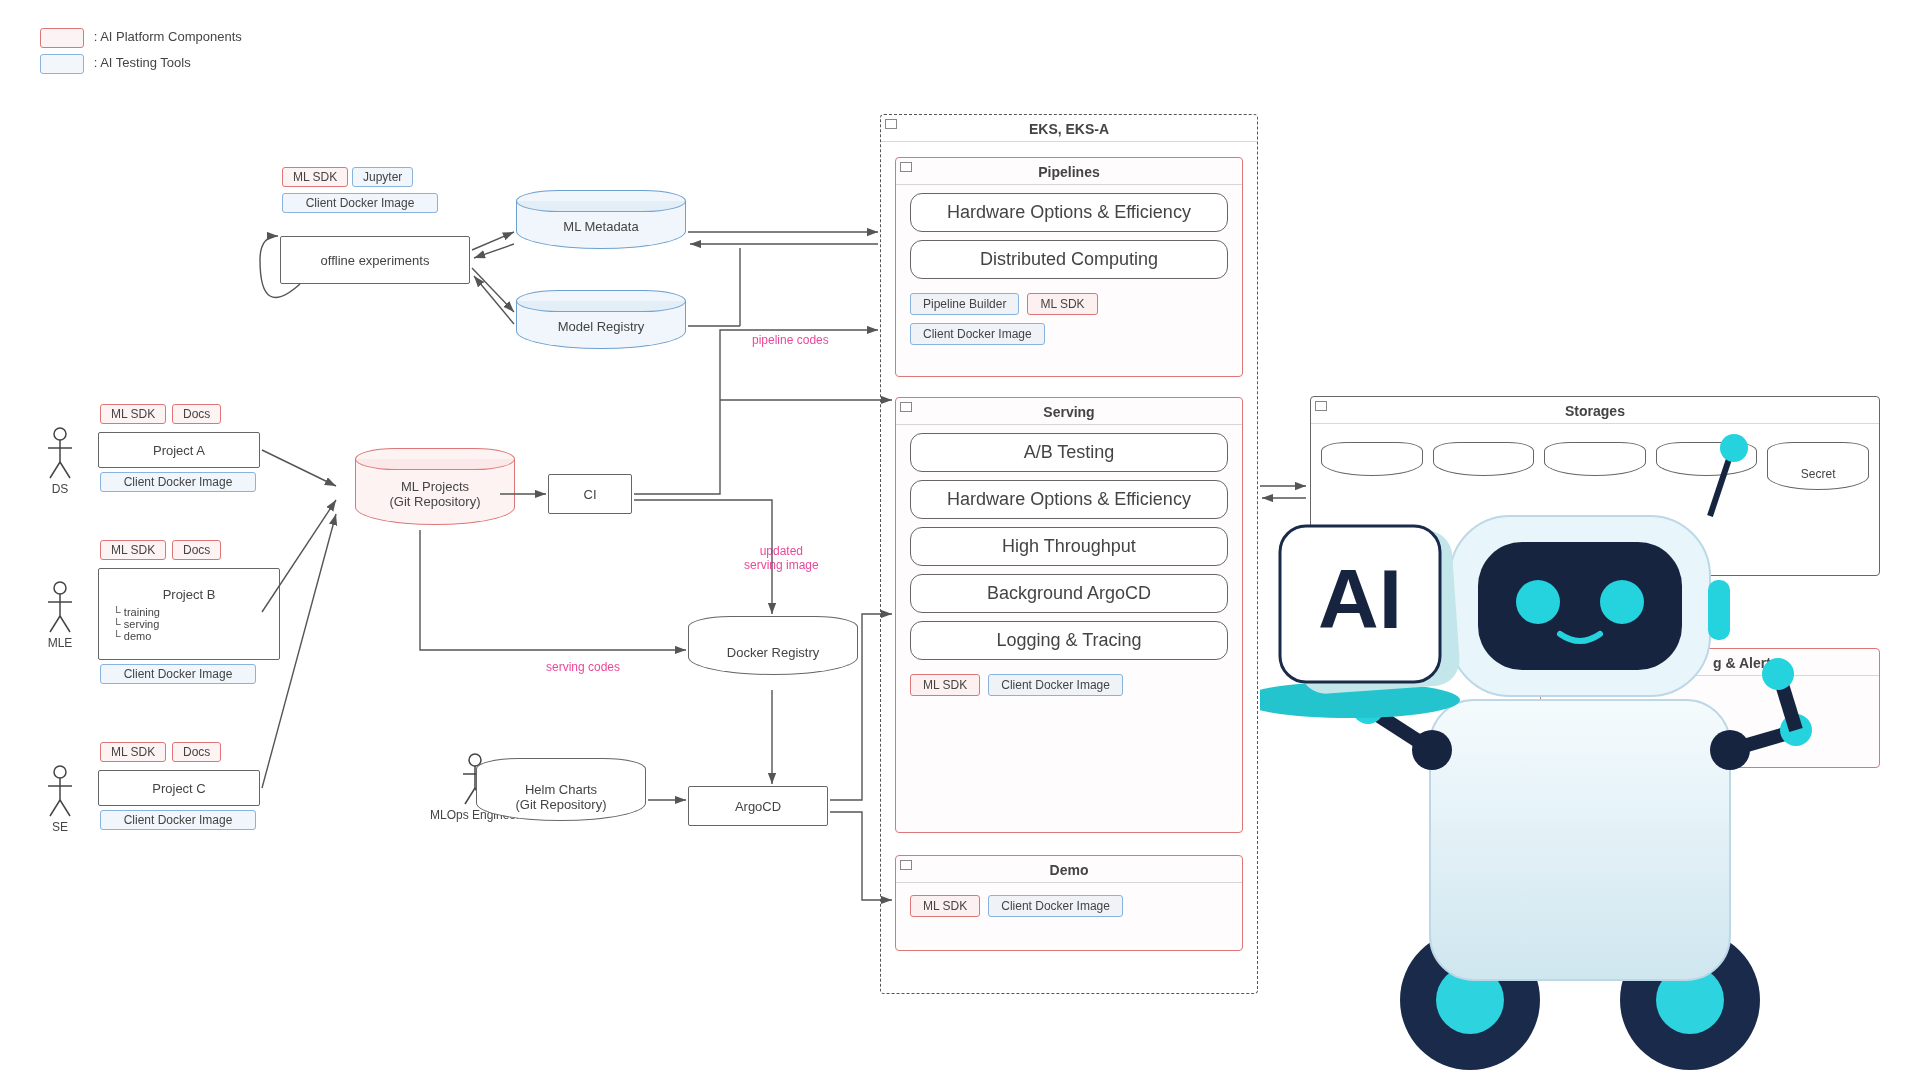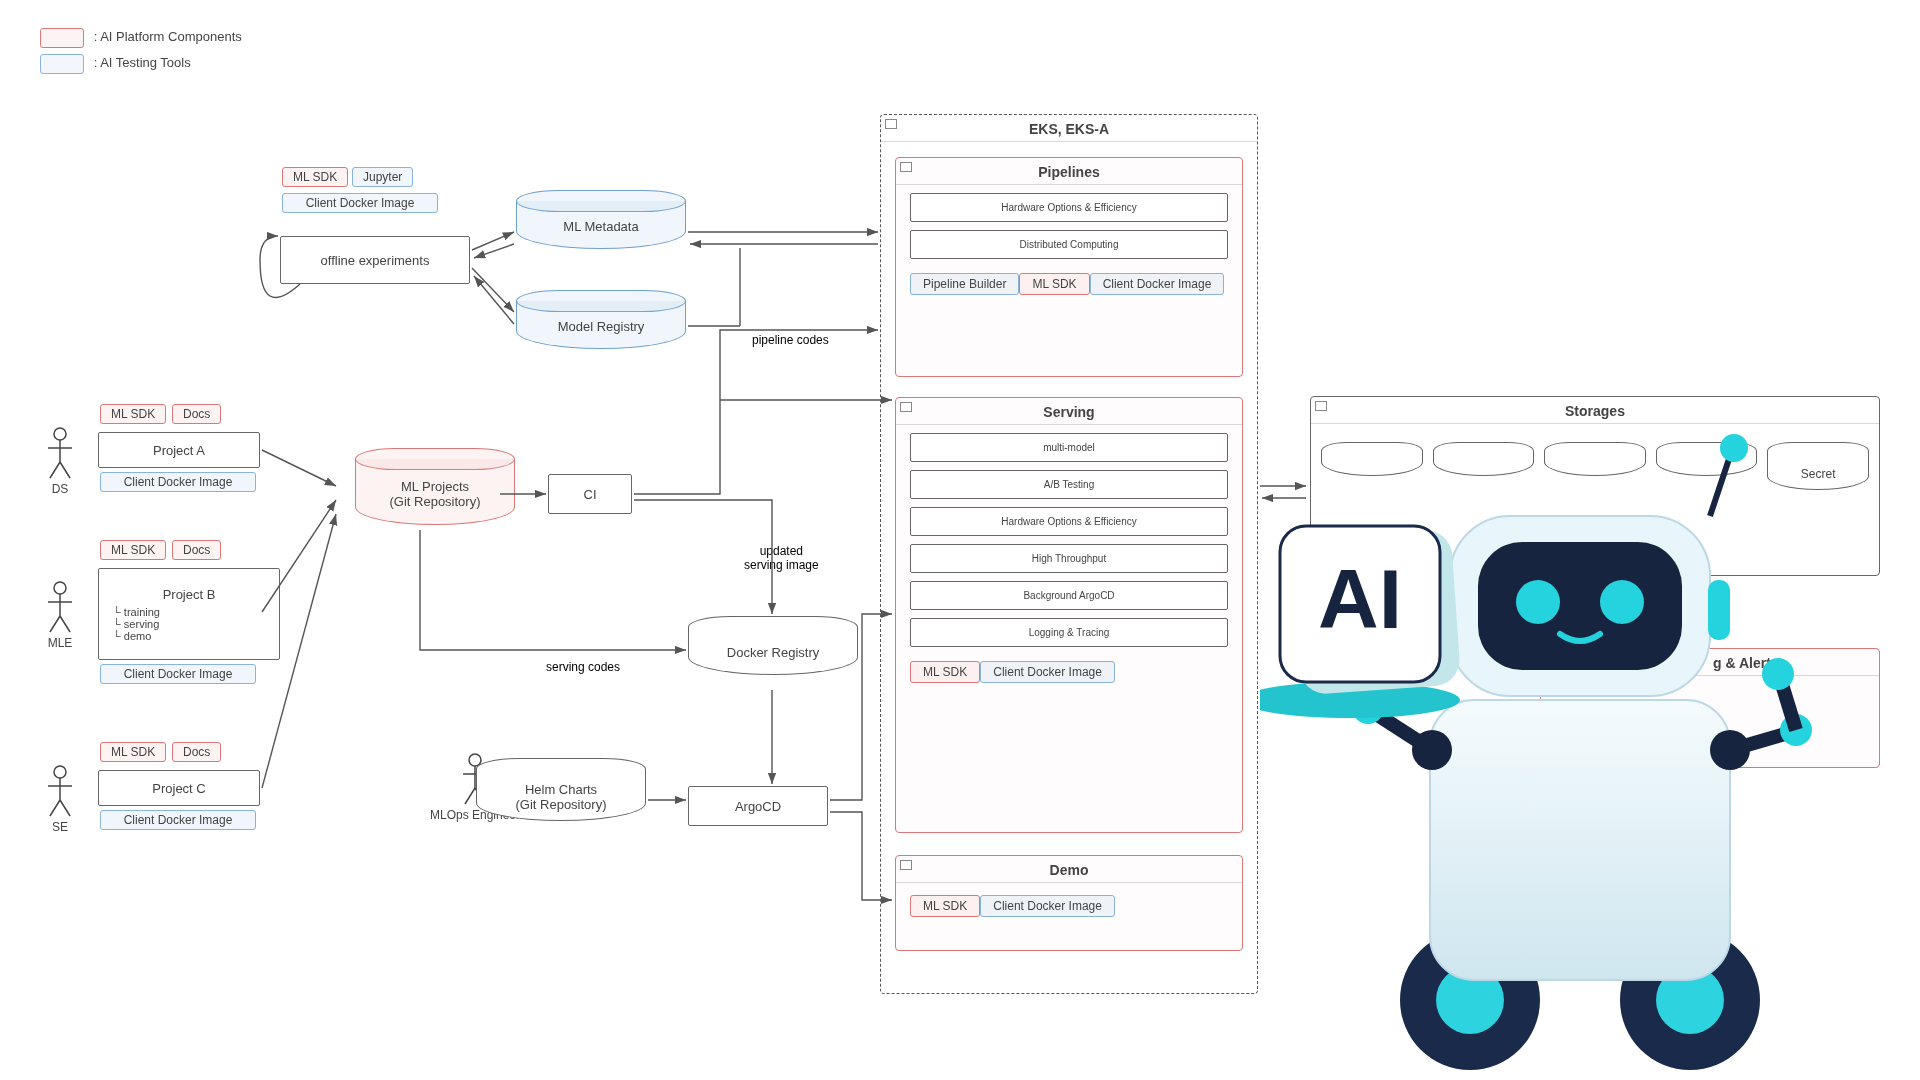--- a/index.html
+++ b/index.html
@@ -108,40 +108,41 @@
     height:10px;
     border:1px solid #888;
     background:#fff;
   }
   .item {
     border:1.5px solid #666;
     background:#fff;
     margin:8px 14px;
     text-align:center;
     padding:8px 6px;
-    font-size:10px;
-    border-radius:2px;
+    font-size:18px;
+    border-radius:12px;
   }
   .tagrow {
     padding:6px 14px 10px;
     display:flex;
+    gap:8px;
     flex-wrap:wrap;
   }
   .tagrow .mini {
     border:1.5px solid;
     font-size:12px;
     padding:3px 12px;
     border-radius:3px;
   }
   .mini.red { border-color:#d77; background:rgba(235,160,160,.12);}
   .mini.blue { border-color:#88b3dd; background:rgba(150,190,225,.14);}
   .label {
     position:absolute;
     font-size:12px;
-    color:#000000;
+    color:#ec4899;
     text-align:center;
   }
   .stick {
     position:absolute;
     width:40px;
     text-align:center;
     font-size:12px;
   }
   .stick svg { display:block; margin:0 auto; }
   svg.arrows {
@@ -321,21 +322,20 @@
     <div class="tagrow">
       <span class="mini blue">Pipeline Builder</span>
       <span class="mini red">ML SDK</span>
       <span class="mini blue">Client Docker Image</span>
     </div>
   </div>
 
   <div class="cluster inner" style="top:282px;left:14px;width:348px;height:436px">
     <div class="notch"></div>
     <div class="title">Serving</div>
-    <div class="item">multi-model</div>
     <div class="item">A/B Testing</div>
     <div class="item">Hardware Options &amp; Efficiency</div>
     <div class="item">High Throughput</div>
     <div class="item">Background ArgoCD</div>
     <div class="item">Logging &amp; Tracing</div>
     <div class="tagrow">
       <span class="mini red">ML SDK</span>
       <span class="mini blue">Client Docker Image</span>
     </div>
   </div>

